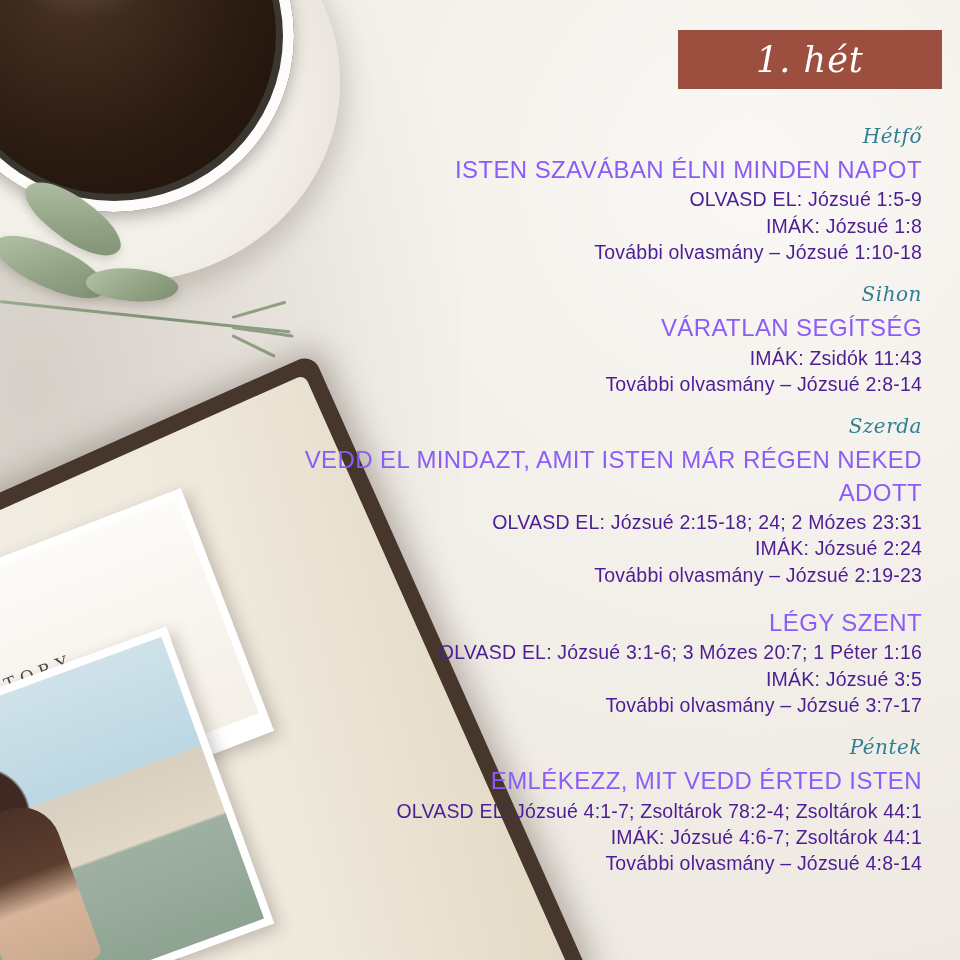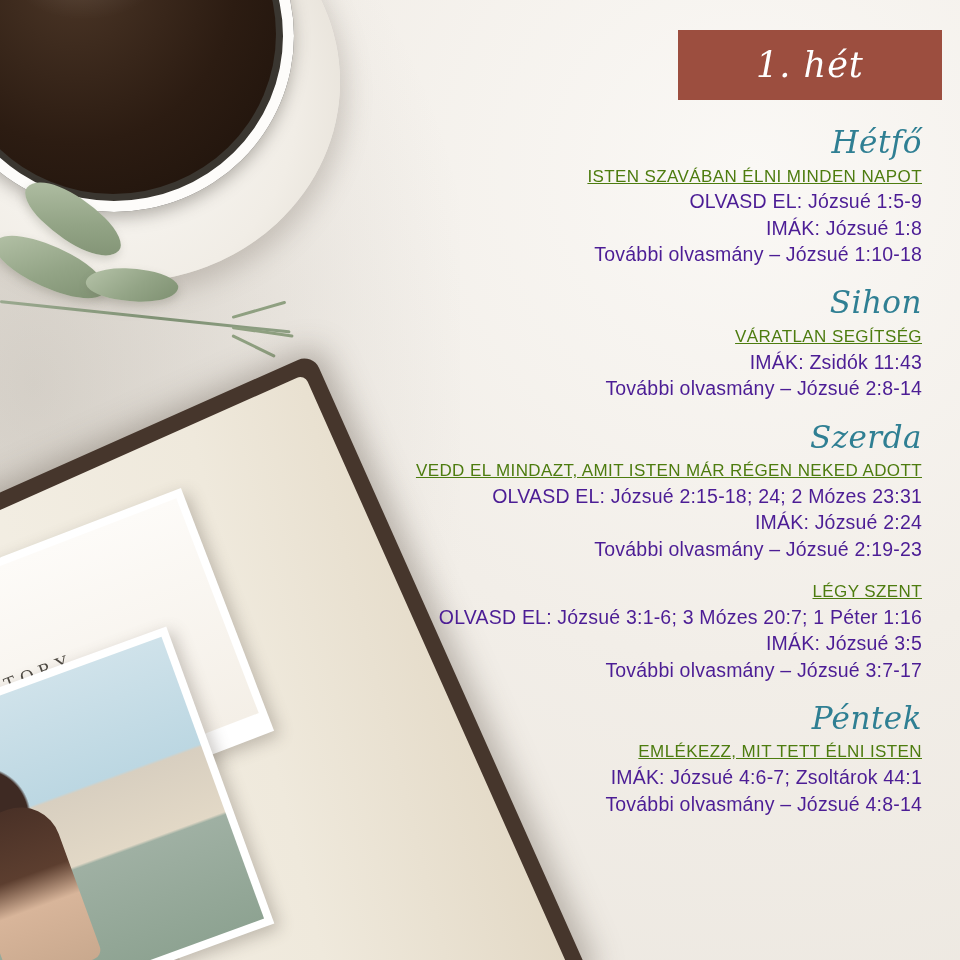--- a/index.html
+++ b/index.html
@@ -181,21 +181,21 @@
     left: 54px; top: 118px;
     width: 96px; height: 170px;
     background: linear-gradient(180deg, #4a3127 0%, #5c3e2f 40%, #d8b59a 60%, #c9a98e 100%);
     border-radius: 40px 40px 10px 10px;
   }
 
   
   .week-badge {
     position: absolute;
     right: 18px; top: 30px;
-    width: 264px; height: 70px;
+    width: 264px; height: 59px;
     background: #9c4e3f;
     display: flex;
     align-items: center;
     justify-content: center;
   }
   .week-badge .week-label {
     font-family: "DejaVu Serif", serif;
     font-style: italic;
     font-size: 35px;
     color: #ffffff;
@@ -207,32 +207,31 @@
     right: 38px; top: 126px;
     width: 670px;
     text-align: right;
   }
 
   .day-block { margin-bottom: 19px; }
 
   .day-name {
     font-family: "DejaVu Serif", serif;
     font-style: italic;
-    font-size: 31px;
+    font-size: 20px;
     color: #2f7f93;
     line-height: 1.05;
     margin-bottom: 7px;
     letter-spacing: 0.5px;
   }
   .day-title {
-    font-size: 17px;
-    color: #4d7c0f;
+    font-size: 24px;
+    color: #8b5cf6;
     letter-spacing: 0.4px;
     line-height: 1.35;
-    text-decoration: underline;
   }
   .day-line {
     font-size: 19.5px;
     color: #4c1d95;
     letter-spacing: 0.2px;
     line-height: 1.35;
   }
 </style>
 </head>
 <body>
@@ -305,19 +304,20 @@
 
     <div class="day-block">
       <div class="day-title">LÉGY SZENT</div>
       <div class="day-line">OLVASD EL:  Józsué 3:1-6; 3 Mózes 20:7; 1 Péter 1:16</div>
       <div class="day-line">IMÁK:  Józsué 3:5</div>
       <div class="day-line">További olvasmány – Józsué 3:7-17</div>
     </div>
 
     <div class="day-block">
       <div class="day-name">Péntek</div>
-      <div class="day-title">EMLÉKEZZ, MIT TETT ÉLNI ISTEN</div>
+      <div class="day-title">EMLÉKEZZ, MIT VEDD ÉRTED ISTEN</div>
+      <div class="day-line">OLVASD EL:  Józsué 4:1-7; Zsoltárok 78:2-4; Zsoltárok 44:1</div>
       <div class="day-line">IMÁK:  Józsué 4:6-7; Zsoltárok 44:1</div>
       <div class="day-line">További olvasmány – Józsué 4:8-14</div>
     </div>
 
   </div>
 </div>
 
 </body></html>

